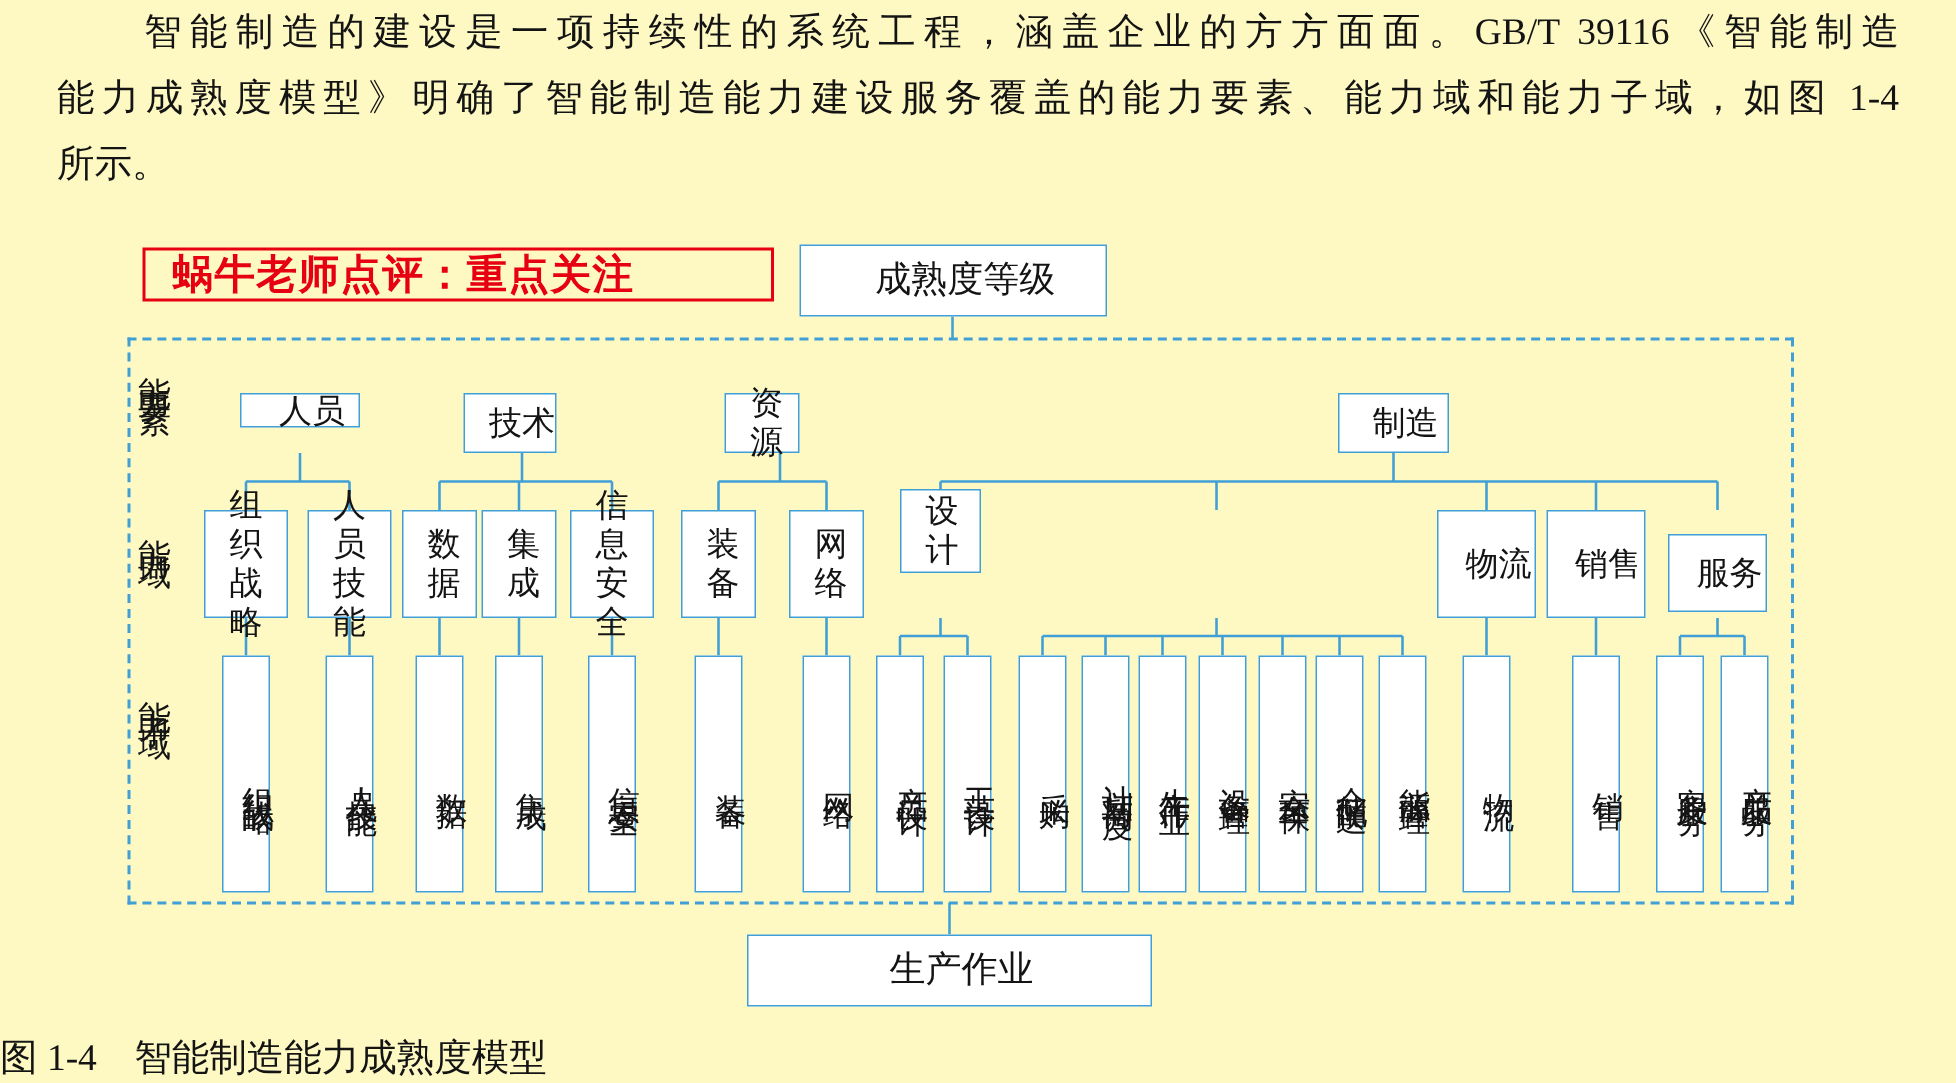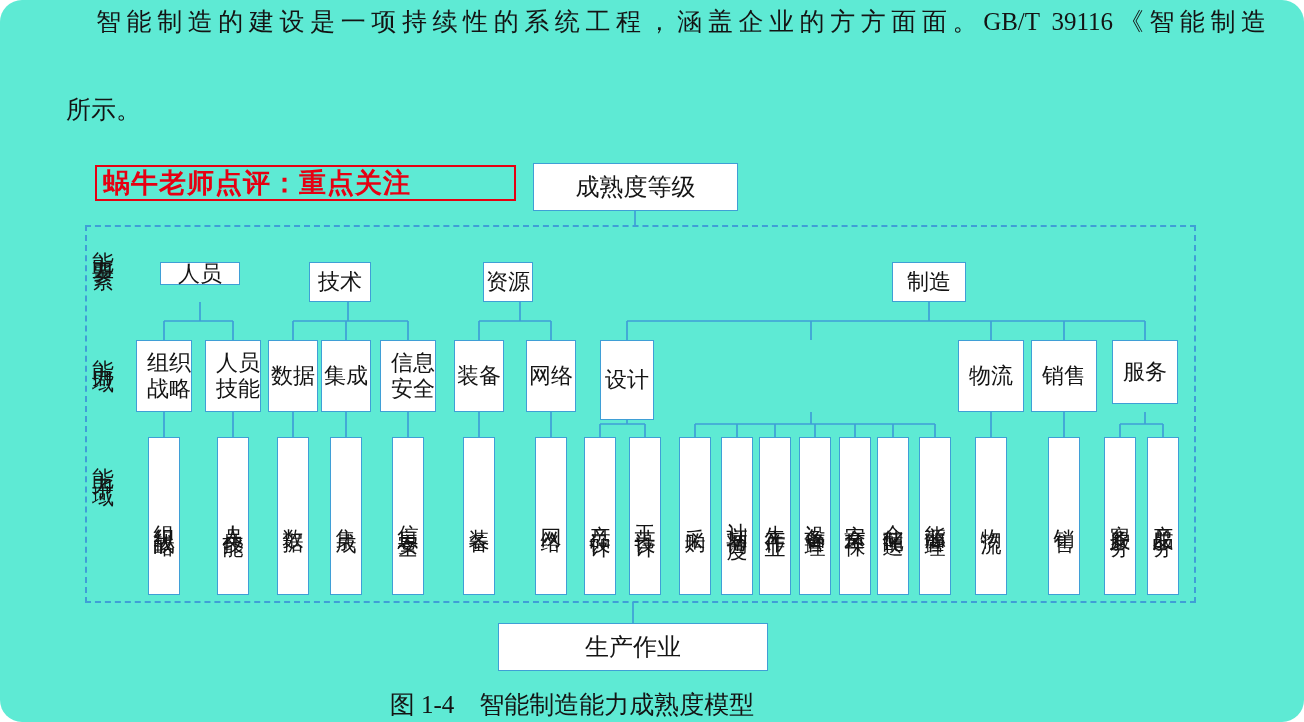--- a/index.html
+++ b/index.html
@@ -3,58 +3,59 @@
 <meta charset="utf-8">
 <style>
   :root{
     --blue:#3f9fd6;
     --ink:#141414;
     --red:#e60012;
   }
   *{margin:0;padding:0;box-sizing:border-box;}
   html,body{background:#fff;}
   body{font-family:"Liberation Serif","DejaVu Serif",serif;color:var(--ink);}
-  .page{position:relative;width:1304px;height:722px;background:#5eead4;overflow:hidden;border-radius:22px;}
+  .page{position:relative;width:1304px;height:722px;background:#fef9c3;overflow:hidden;}
 
   
   .para-line{position:absolute;left:38px;width:1228px;font-size:25px;line-height:34px;
              text-align:justify;text-align-last:justify;}
   .para-line.first{padding-left:58px;}
-  .para-line.last{text-align:center;text-align-last:left;margin-left:28px;}
+  .para-line.last{text-align:center;text-align-last:left;}
 
   
   .annotation{position:absolute;left:95px;top:165px;width:421px;height:36px;
               border:2.5px solid var(--red);color:var(--red);
-              display:flex;align-items:center;padding-left:6px;
+              display:flex;align-items:center;padding-left:18px;
               font-size:27px;font-weight:600;letter-spacing:1px;background:transparent;}
 
   
   .box{position:absolute;border:1.5px solid var(--blue);background:#fff;color:var(--ink);
-       display:flex;align-items:center;justify-content:center;text-align:right;
-       font-size:22px;line-height:26px;}
+       display:flex;align-items:center;justify-content:center;text-align:left;
+       font-size:22px;line-height:26px;padding-left:16px;}
   .box.big{font-size:24px;}
   .box.v{writing-mode:vertical-rl;text-orientation:upright;letter-spacing:4px;font-size:21px;line-height:30px;}
 
   .dashed-frame{position:absolute;left:85px;top:225px;width:1111px;height:378px;
                 border:2px dashed var(--blue);background:transparent;}
 
   .row-label{position:absolute;writing-mode:vertical-rl;text-orientation:upright;
              font-size:22px;letter-spacing:6px;color:var(--ink);}
 
   .connectors{position:absolute;left:0;top:0;pointer-events:none;}
   .connectors path{stroke:var(--blue);stroke-width:1.7;fill:none;}
 
-  .caption{position:absolute;left:0;top:688px;width:1144px;text-align:center;font-size:25px;color:var(--ink);}
+  .caption{position:absolute;left:0;top:688px;width:1144px;font-size:25px;color:var(--ink);}
 </style>
 </head>
 <body>
 
 <div class="page">
 
   <div class="para-line first" style="top:5px">智能制造的建设是一项持续性的系统工程，涵盖企业的方方面面。GB/T 39116《智能制造</div>
+  <div class="para-line" style="top:49px">能力成熟度模型》明确了智能制造能力建设服务覆盖的能力要素、能力域和能力子域，如图 1-4</div>
   <div class="para-line last" style="top:93px">所示。</div>
 
   <div class="annotation">
     <span>蜗牛老师点评：重点关注</span>
   </div>
 
   <div class="dashed-frame"></div>
 
   <svg class="connectors" width="1304" height="722" viewBox="0 0 1304 722">
     <path d="M635 211 V226"></path>
@@ -81,24 +82,24 @@
   <div class="box" style="left:483px;top:262px;width:50px;height:40px">资源</div>
   <div class="box" style="left:892px;top:262px;width:74px;height:40px">制造</div>
 
   <div class="box" style="left:136px;top:340px;width:56px;height:72px">组织战略</div>
   <div class="box" style="left:205px;top:340px;width:56px;height:72px">人员技能</div>
   <div class="box" style="left:268px;top:340px;width:50px;height:72px">数据</div>
   <div class="box" style="left:321px;top:340px;width:50px;height:72px">集成</div>
   <div class="box" style="left:380px;top:340px;width:56px;height:72px">信息安全</div>
   <div class="box" style="left:454px;top:340px;width:50px;height:72px">装备</div>
   <div class="box" style="left:526px;top:340px;width:50px;height:72px">网络</div>
-  <div class="box" style="left:600px;top:340px;width:54px;height:80px">设计</div>
+  <div class="box" style="left:600px;top:326px;width:54px;height:56px">设计</div>
   <div class="box" style="left:958px;top:340px;width:66px;height:72px">物流</div>
   <div class="box" style="left:1031px;top:340px;width:66px;height:72px">销售</div>
-  <div class="box" style="left:1112px;top:340px;width:66px;height:64px">服务</div>
+  <div class="box" style="left:1112px;top:356px;width:66px;height:52px">服务</div>
 
   <div class="box v" style="left:148px;top:437px;width:32px;height:158px">组织战略</div>
   <div class="box v" style="left:217px;top:437px;width:32px;height:158px">人员技能</div>
   <div class="box v" style="left:277px;top:437px;width:32px;height:158px">数据</div>
   <div class="box v" style="left:330px;top:437px;width:32px;height:158px">集成</div>
   <div class="box v" style="left:392px;top:437px;width:32px;height:158px">信息安全</div>
   <div class="box v" style="left:463px;top:437px;width:32px;height:158px">装备</div>
   <div class="box v" style="left:535px;top:437px;width:32px;height:158px">网络</div>
   <div class="box v" style="left:584px;top:437px;width:32px;height:158px">产品设计</div>
   <div class="box v" style="left:629px;top:437px;width:32px;height:158px">工艺设计</div>

